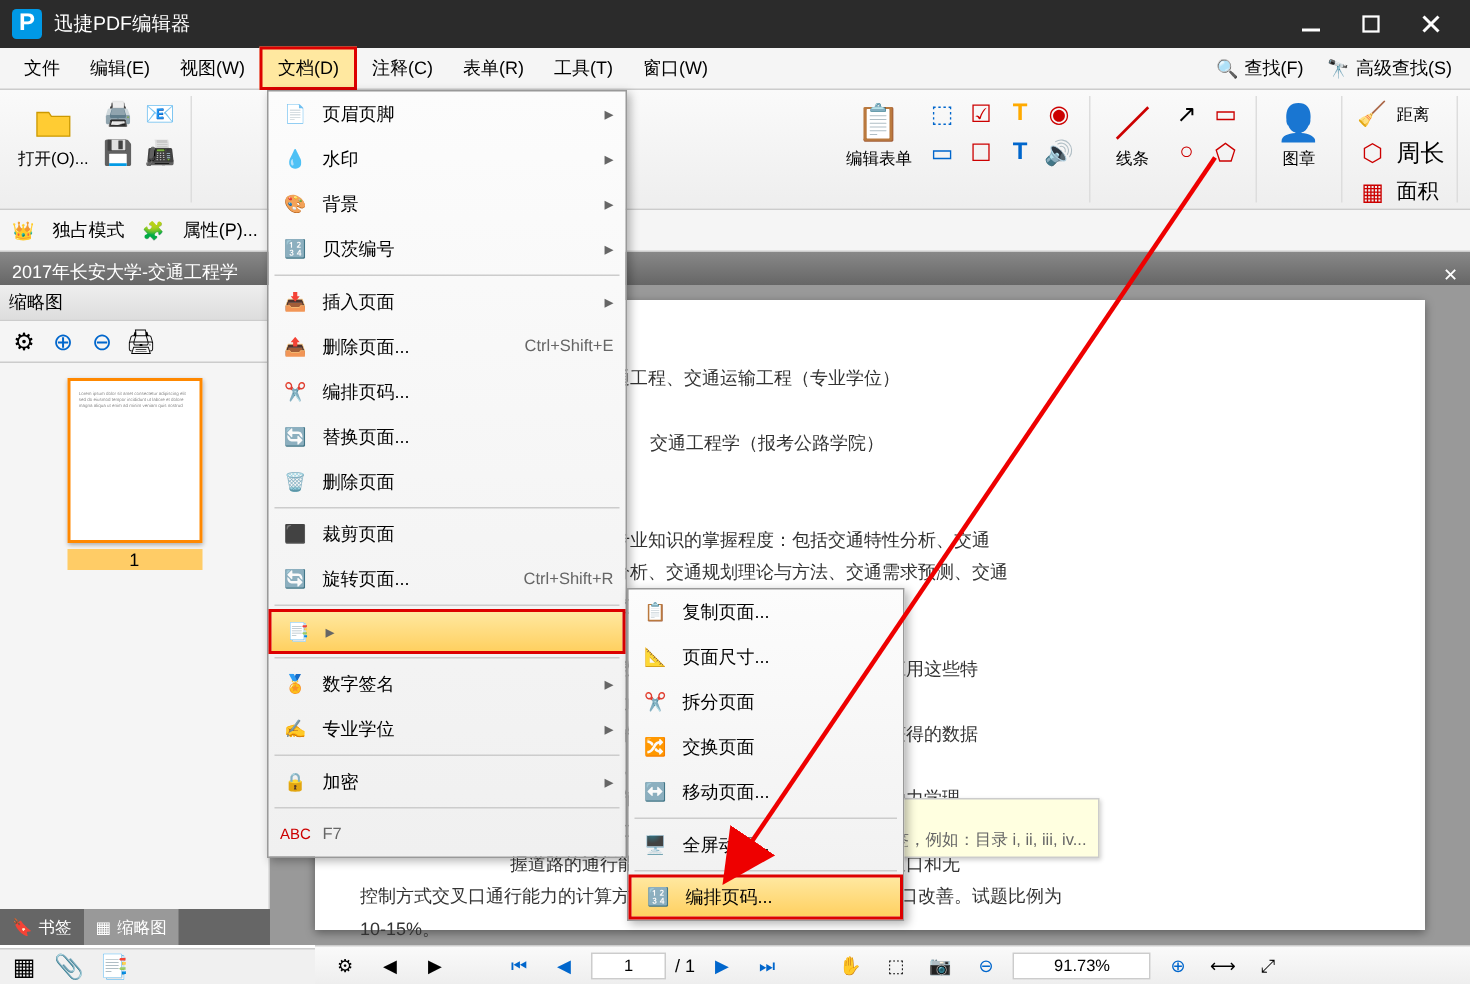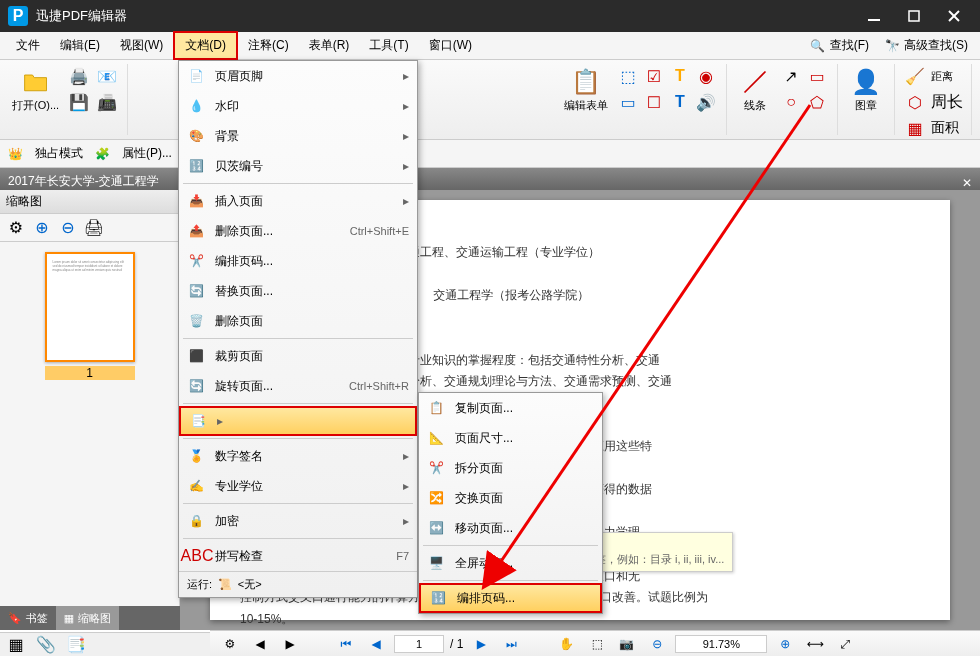--- a/index.html
+++ b/index.html
@@ -370,29 +370,23 @@
       <span class="dd-arrow">▸</span>
     </div>
   <div class="dd-sep"></div>
   <div class="dd-item">
       <span class="dd-icon">🔒</span>
       <span class="dd-label">加密</span>
       <span class="dd-arrow">▸</span>
     </div>
   <div class="dd-sep"></div>
   <div class="dd-item">
-      <span class="dd-icon" style="color:#c00;font-size:16px;">ABC</span>
-      <span class="dd-label">拼写检查</span>
+      <span class="dd-icon" style="color:#c00;font-size:10px;">ABC</span>
       <span class="dd-shortcut">F7</span>
     </div>
-  <div class="dd-footer">
-    <span>运行:</span>
-    <span>📜</span>
-    <span>&lt;无&gt;</span>
-  </div>
 </div>
 
 <div class="submenu">
   <div class="dd-item">
       <span class="dd-icon">📋</span>
       <span class="dd-label">复制页面...</span>
     </div>
   <div class="dd-item">
       <span class="dd-icon">📐</span>
       <span class="dd-label">页面尺寸...</span>

